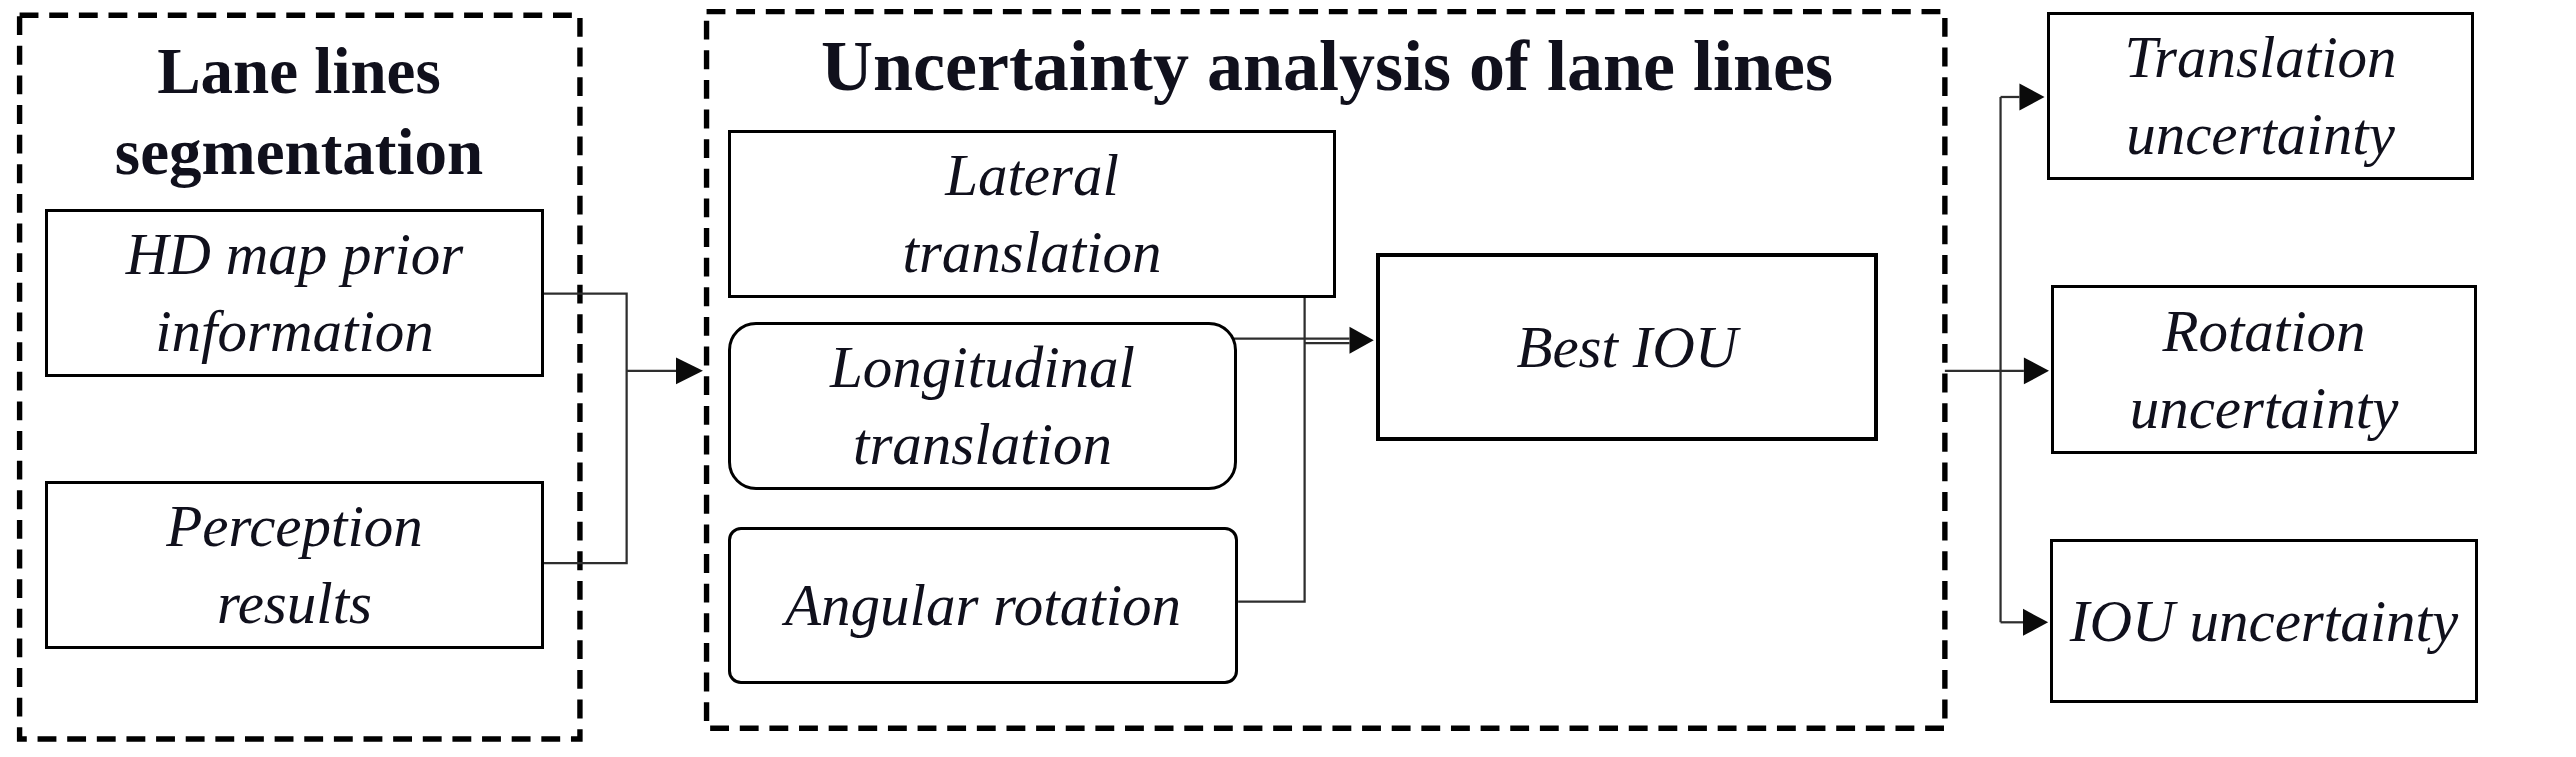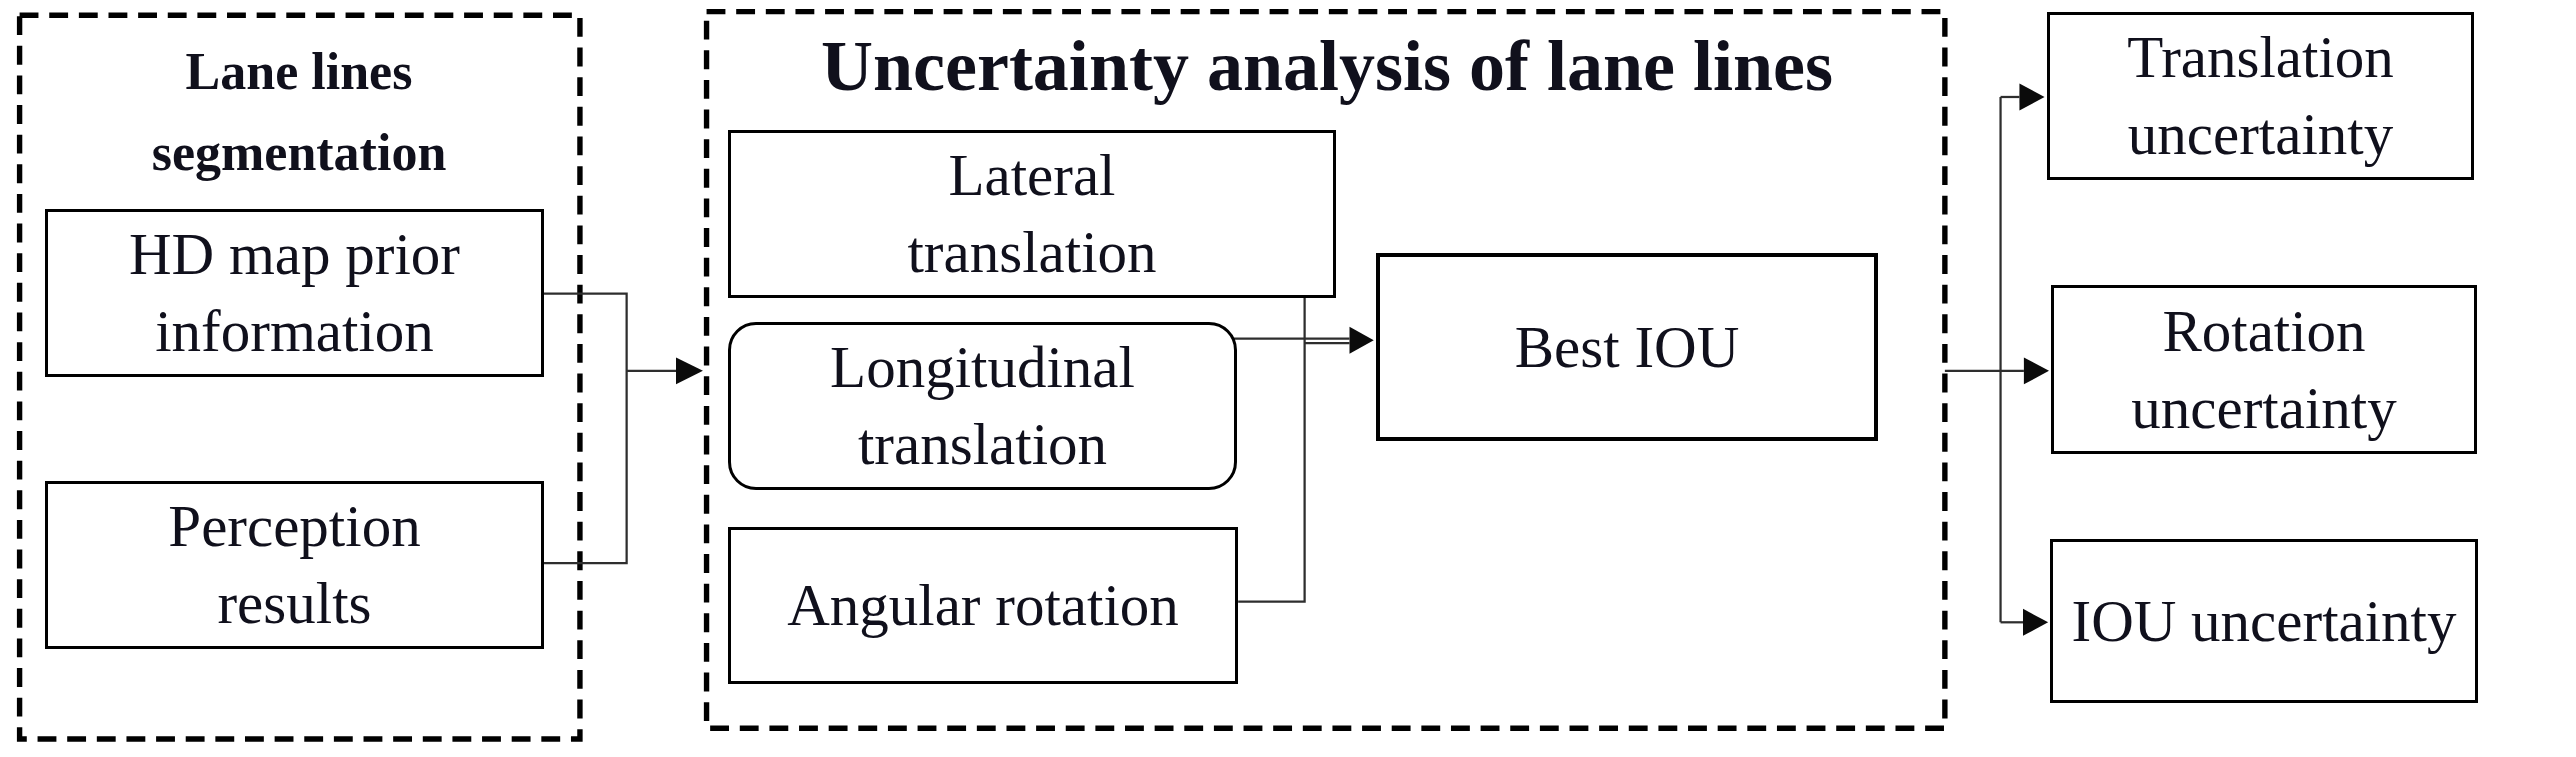--- a/index.html
+++ b/index.html
@@ -24,27 +24,27 @@
     stroke-dasharray:21 12;
   }
   .cline{fill:none;stroke:var(--connector);stroke-width:2.5;}
   .ahead{fill:var(--arrow);stroke:none;}
   .node{
     position:absolute;box-sizing:border-box;
     border:3.6px solid var(--box-border);
     background:var(--background);
     display:flex;flex-direction:column;align-items:center;justify-content:center;
     text-align:center;
-    font-size:59px;line-height:77px;white-space:nowrap;
+    font-size:59px;line-height:77px;white-space:nowrap;font-style:italic;
   }
   .node.thick{border-width:4.5px;}
   .title{
     position:absolute;text-align:center;font-weight:bold;
   }
-  .title-left{font-size:52px;line-height:81px;}
+  .title-left{font-size:65px;line-height:81px;}
   .title-mid{font-size:72px;line-height:83px;}
 </style>
 </head>
 <body>
 
 <div class="canvas">
 
   <svg class="layer" viewBox="0 0 2867 843">
 
     <rect class="dashed" x="21" y="17" width="624" height="806"></rect>
@@ -88,21 +88,21 @@
   <div class="node" style="left:728px;top:130px;width:608px;height:168px;">
     <span>Lateral</span>
     <span>translation</span>
   </div>
 
   <div class="node" style="left:728px;top:322px;width:509px;height:168px;border-radius:28px;">
     <span>Longitudinal</span>
     <span>translation</span>
   </div>
 
-  <div class="node" style="left:728px;top:527px;width:510px;height:157px;">
+  <div class="node" style="left:728px;top:527px;width:510px;height:157px;border-radius:13px;">
     <span>Angular rotation</span>
   </div>
 
   <div class="node thick" style="left:1376px;top:253px;width:502px;height:188px;">
     <span>Best IOU</span>
   </div>
 
   <div class="node" style="left:2047px;top:11.7px;width:427px;height:168px;">
     <span>Translation</span>
     <span>uncertainty</span>

